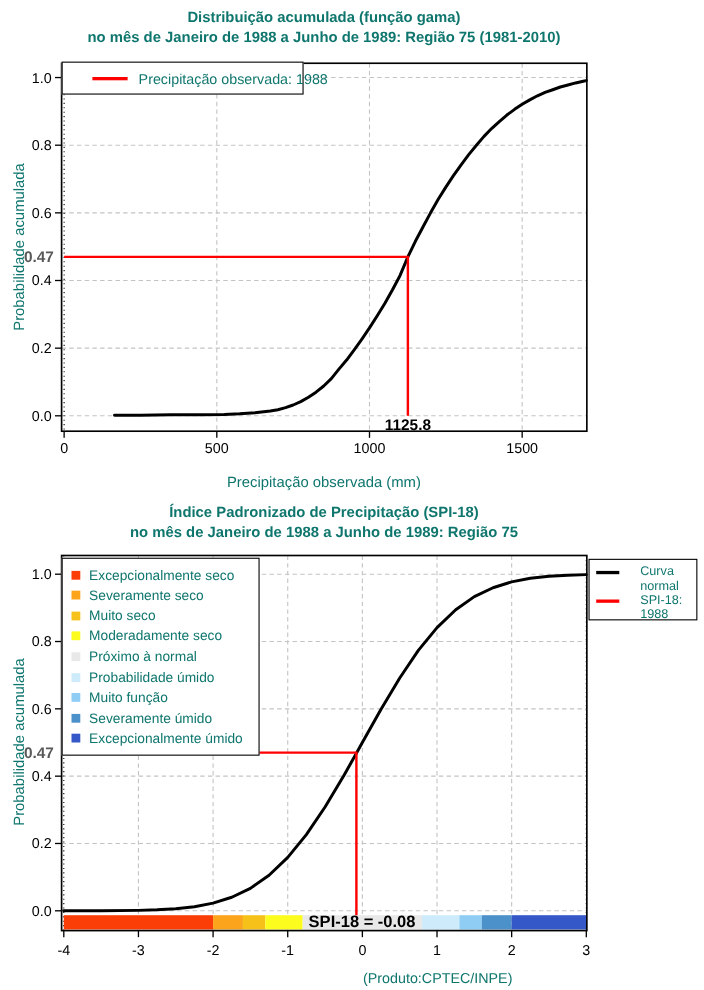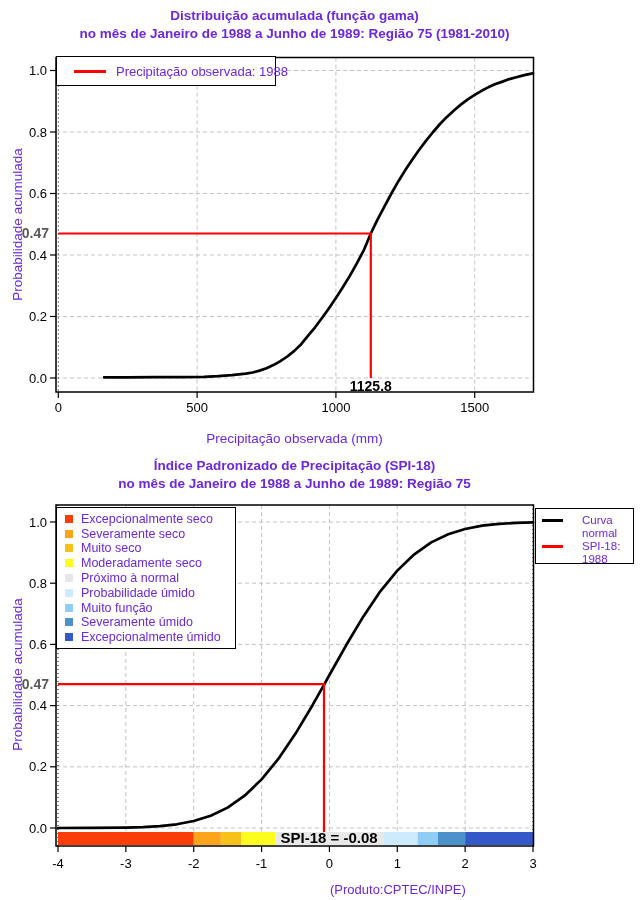--- a/index.html
+++ b/index.html
@@ -1,38 +1,38 @@
 <!DOCTYPE html>
 <html><head>
 <meta charset="utf-8">
 <style>
   html,body{margin:0;padding:0}
   body{background:#ffffff}
   .fig{position:relative;width:640px;height:900px;background:#fff;overflow:hidden;
-       font-family:"Liberation Sans","DejaVu Sans",sans-serif;color:#6d28d9}
+       font-family:"Liberation Sans","DejaVu Sans",sans-serif;color:#0f766e}
   .chart{position:absolute;left:0;width:640px;height:450px}
   #chart0{top:0}
   #chart1{top:450px}
   .plot-svg{position:absolute;left:0;top:0}
   .title{position:absolute;left:0;width:589px;text-align:center;font-weight:bold;
          font-size:13.5px;white-space:nowrap}
   .t1{top:8px}
   .t2{top:26px}
   .ylab{position:absolute;left:-133px;top:217px;width:300px;text-align:center;
         font-size:13.5px;transform:rotate(-90deg)}
   .xlab{position:absolute;text-align:center;font-size:13.5px}
   #xlab0{left:0;top:431px;width:589px}
   #xlab1{left:0;top:435px;width:574px}
   #credit{position:absolute;left:330px;top:432px;width:207px;text-align:left;font-size:13px}
   .legendbox{position:absolute;background:#fff;border:1.5px solid #000;box-sizing:border-box}
   #legend0{left:56px;top:56px;width:220px;height:30px;display:flex;align-items:center;
-           gap:10px;padding-left:17px}
+           gap:10px;padding-left:27px}
   #legend0 .lsample{width:32px;height:3px;flex:none}
   #legend0 .ltext{font-size:13px;white-space:nowrap}
-  #catlegend{left:56px;top:57px;width:180px;height:142px;display:flex;flex-direction:column;
+  #catlegend{left:56px;top:57px;width:180px;height:180px;display:flex;flex-direction:column;
              justify-content:space-evenly;padding:3px 0 3px 8px}
   .catrow{display:flex;align-items:center;gap:8px}
   .catswatch{width:8px;height:8px;flex:none}
   .catlabel{font-size:12.5px;white-space:nowrap}
   #linelegend{left:535px;top:58px;width:99px;height:56px;padding:5px 0 5px 6px;
               display:flex;flex-direction:column;justify-content:space-between}
   .linerow{display:flex;align-items:flex-start;gap:19px}
   .linesample{width:21px;height:3px;margin-top:5px;flex:none}
   .linelabel{font-size:11.5px;line-height:13px;white-space:pre-line}
   

